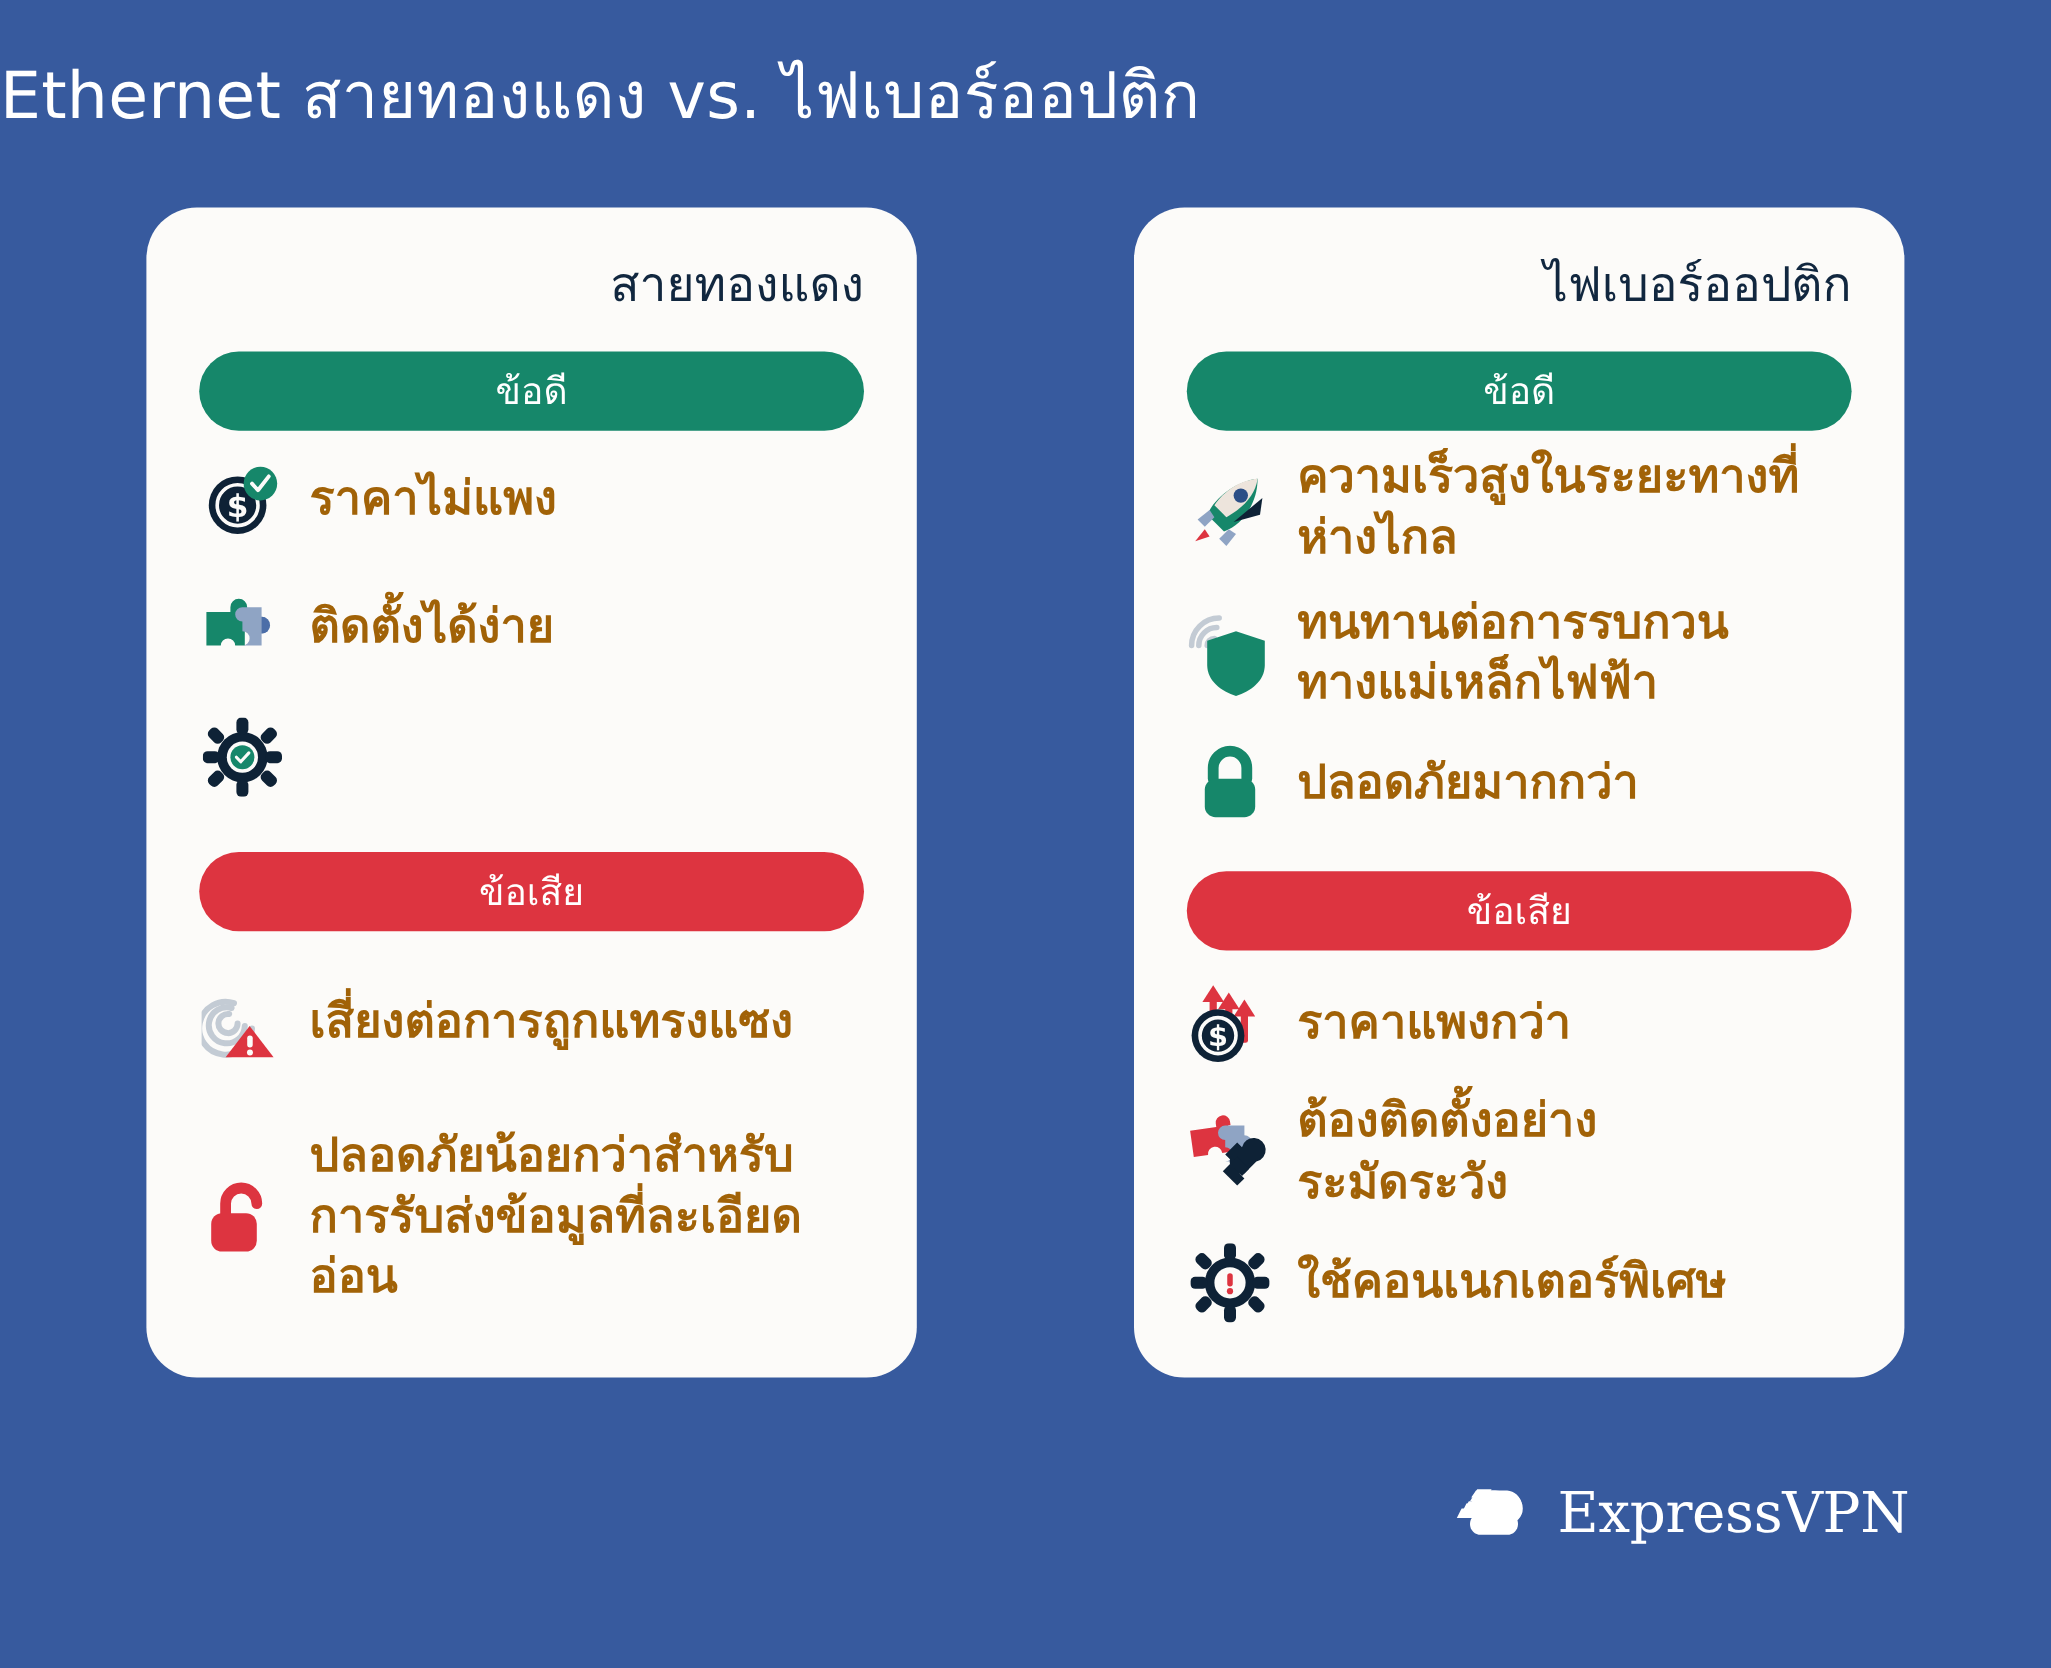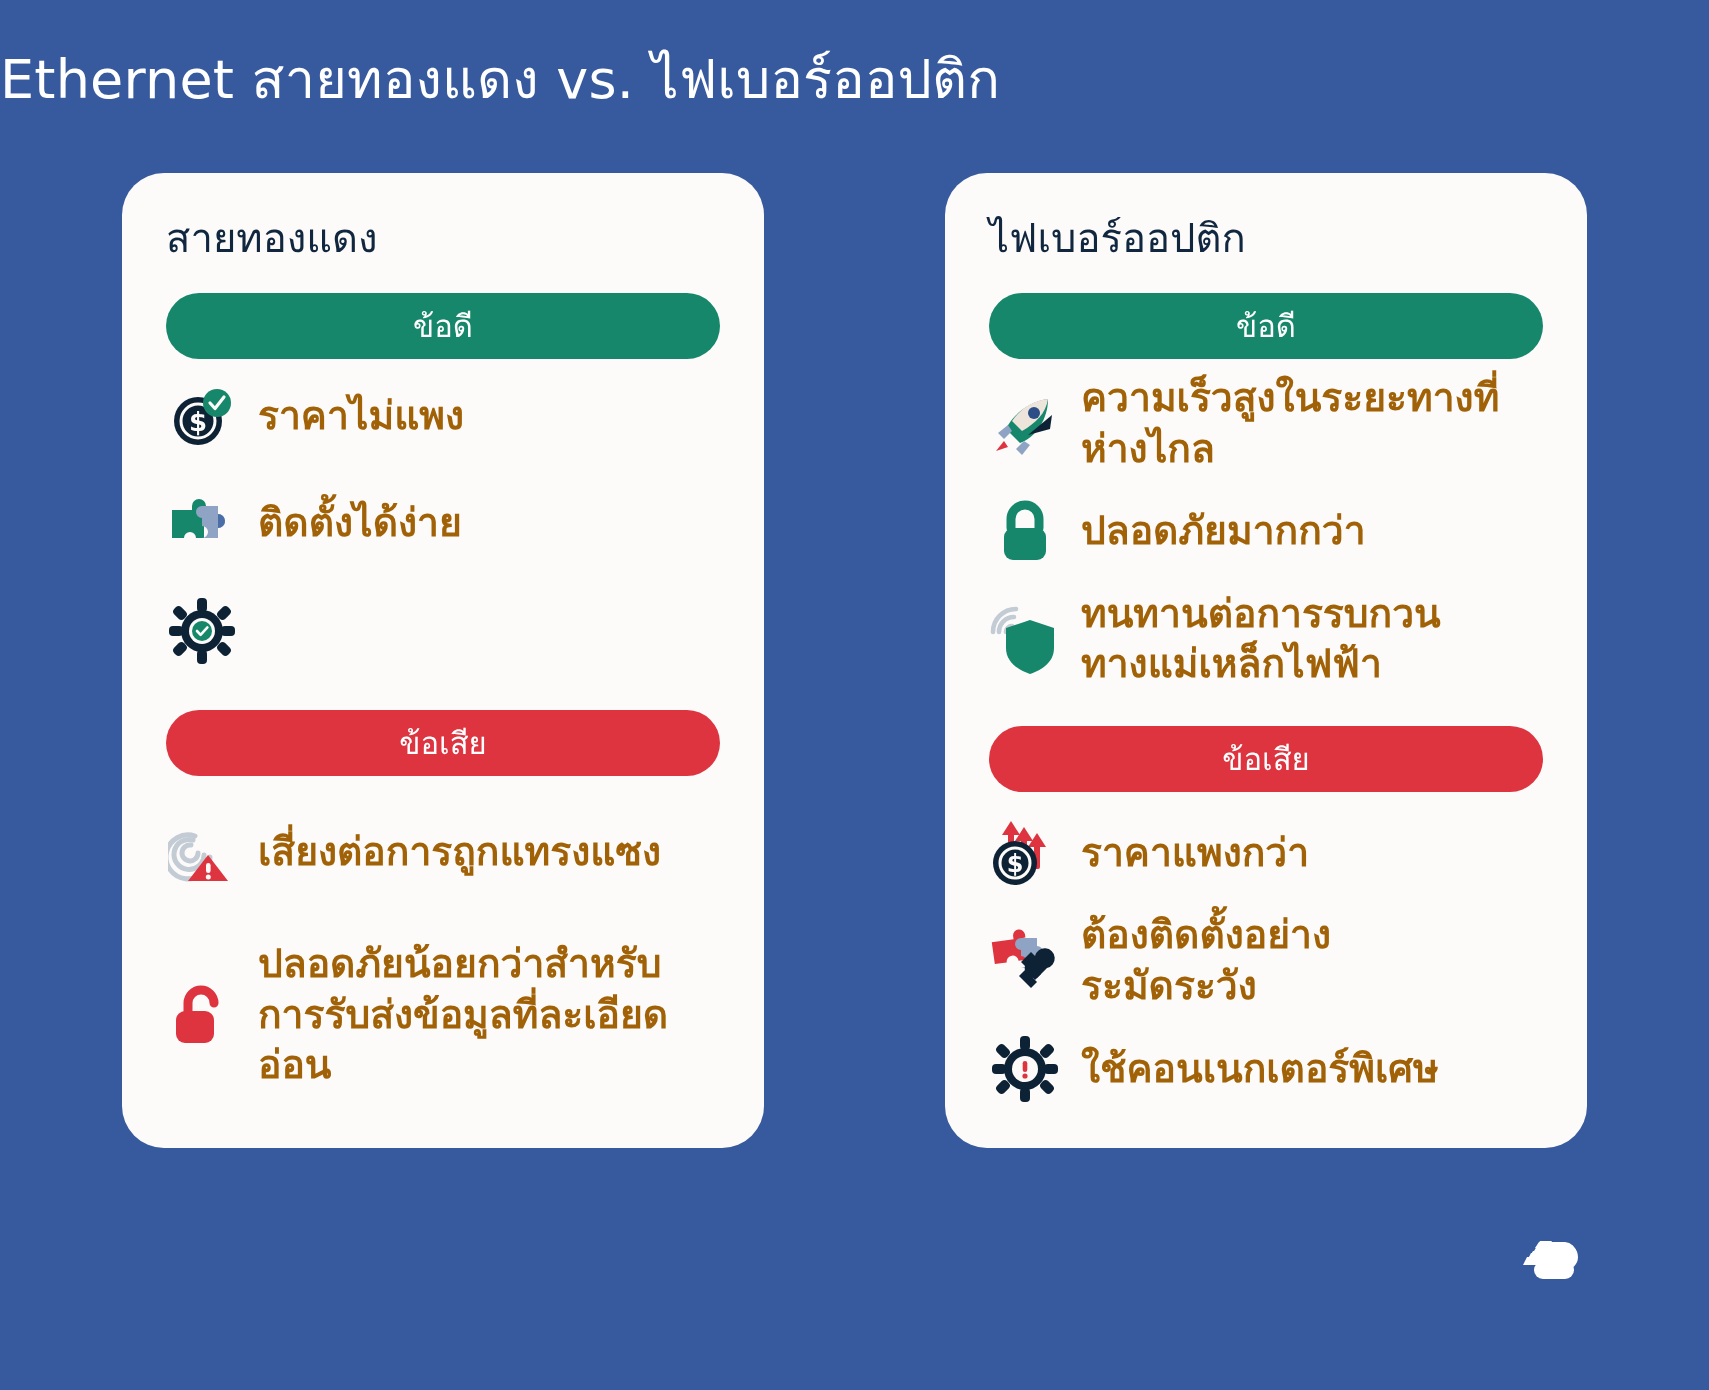--- a/index.html
+++ b/index.html
@@ -43,21 +43,21 @@
   }
   .card {
     width: 642px;
     background: #FCFBF9;
     border-radius: 42px;
     padding: 26px 44px 30px 44px;
     display: flex;
     flex-direction: column;
   }
   .card-title {
-    text-align: left;
+    text-align: right;
     color: #11273F;
     font-size: 40px;
     font-weight: 400;
     line-height: 1.25;
     padding: 14px 0 6px 0;
   }
 
   .pill {
     border-radius: 38px;
     height: 66px;
@@ -237,40 +237,40 @@
               <path d="M38 44 L62 24 L60 38 Z" fill="#0E2236"></path>
               <path d="M14 50 l-8 10 l12 -4 Z" fill="#DD3440"></path>
               <circle cx="44" cy="22" r="6" fill="#2C4E86"></circle>
             </svg>
           </span>
           <span class="label">ความเร็วสูงในระยะทางที่ห่างไกล</span>
         </div>
 
         <div class="item">
           <span class="icon">
-            <svg width="58" height="64" viewBox="0 0 58 64">
-              <path d="M15 28 V19 a14 14 0 0 1 28 0 v9" fill="none" stroke="#16876A" stroke-width="9" stroke-linecap="round"></path>
-              <rect x="8" y="28" width="42" height="32" rx="9" fill="#16876A"></rect>
-            </svg>
-          </span>
-          <span class="label">ปลอดภัยมากกว่า</span>
-        </div>
-
-        <div class="item">
-          <span class="icon">
             <svg width="70" height="70" viewBox="0 0 70 70">
               <g fill="none" stroke="#C3CBD4" stroke-width="4.6" stroke-linecap="round">
                 <path d="M22 22 a6 6 0 0 0 -6 6"></path>
                 <path d="M24 13 a15 15 0 0 0 -15 15"></path>
                 <path d="M26 5 a23 23 0 0 0 -23 23"></path>
               </g>
               <path d="M40 16 L64 24 v20 c0 14 -12 22 -24 26 C28 66 16 58 16 44 V24 Z" fill="#16876A"></path>
             </svg>
           </span>
           <span class="label">ทนทานต่อการรบกวนทางแม่เหล็กไฟฟ้า</span>
+        </div>
+
+        <div class="item">
+          <span class="icon">
+            <svg width="58" height="64" viewBox="0 0 58 64">
+              <path d="M15 28 V19 a14 14 0 0 1 28 0 v9" fill="none" stroke="#16876A" stroke-width="9" stroke-linecap="round"></path>
+              <rect x="8" y="28" width="42" height="32" rx="9" fill="#16876A"></rect>
+            </svg>
+          </span>
+          <span class="label">ปลอดภัยมากกว่า</span>
         </div>
 
       </div>
 
       <div class="pill cons">ข้อเสีย</div>
 
       <div class="list cons-list">
 
         <div class="item">
           <span class="icon">
@@ -339,15 +339,16 @@
         <path d="M14 29 h34 a4 4 0 0 1 0 8 h-38 z" fill="#FFFFFF"></path>
         <path d="M22 18 h26 a13 13 0 0 1 4 25 l-4 -6 a7 7 0 0 0 -2 -13 h-28 z" fill="#FFFFFF"></path>
         <path d="M26 37 h22 a9 9 0 0 1 0 18 h-22 a9 9 0 0 1 0 -18 z" fill="#FFFFFF"></path>
         <path d="M17 27 l6 -10 h12 l-6 10 z" fill="#FFFFFF"></path>
         <path d="M10 37 l6 -10 h14 l-6 10 z" fill="#FFFFFF"></path>
         <path d="M38 18 a18 18 0 0 1 0 36 h-10 a9 9 0 0 1 0 -18 h9 a0 0 0 0 0 0 -1 h-9 a9 9 0 0 1 0 -17 z" fill="#FFFFFF"></path>
         <path d="M8 34 h34 a3.5 3.5 0 0 1 0 7 h-38 z" fill="#375A9E"></path>
         <path d="M10 33 h36 a4 4 0 0 1 0 8 h-40 z" fill="#FFFFFF"></path>
       </svg>
     </span>
+    <span class="logo-text">ExpressVPN</span>
   </div>
 
 </div>
 
 </body></html>

